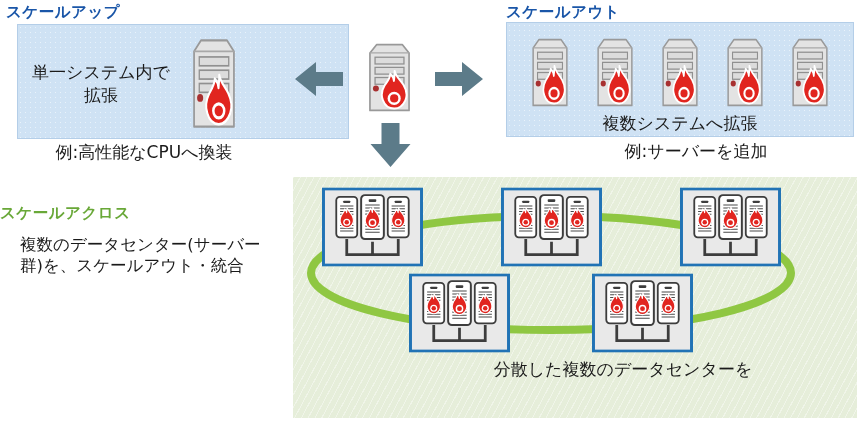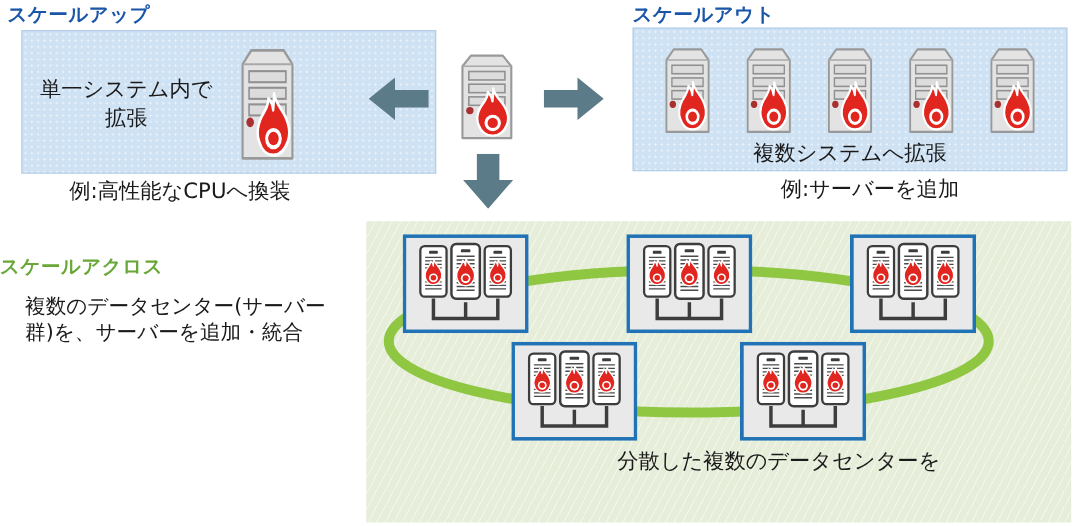--- a/index.html
+++ b/index.html
@@ -124,21 +124,21 @@
     </div>
     <div class="abs boxtext" style="left:0;top:89px;width:100%;">複数システムへ拡張</div>
   </div>
 
   <div class="abs caption" style="left:522px;top:140px;width:348px;">例:サーバーを追加</div>
 
   <div class="abs title green" style="left:0;top:203px;width:280px;">スケールアクロス</div>
 
   <div class="abs desc" style="left:20px;top:234px;width:288px;">
     <div>複数のデータセンター(サーバー</div>
-    <div>群)を、サーバーを追加・統合</div>
+    <div>群)を、スケールアウト・統合</div>
   </div>
 
   <div class="abs greenbox" style="left:293px;top:177px;width:564px;height:241px;">
 
     <svg class="abs" style="left:0;top:0;" width="564" height="241" viewBox="0 0 564 241">
       <ellipse cx="258" cy="96" rx="240" ry="57" fill="none" style="stroke:var(--ring-green,#8fc742)" stroke-width="8"></ellipse>
     </svg>
 
     <svg class="abs" style="left:29px;top:10px;" width="101" height="80" viewBox="0 0 102 80">
         <use href="#cluster" xlink:href="#cluster"></use>

